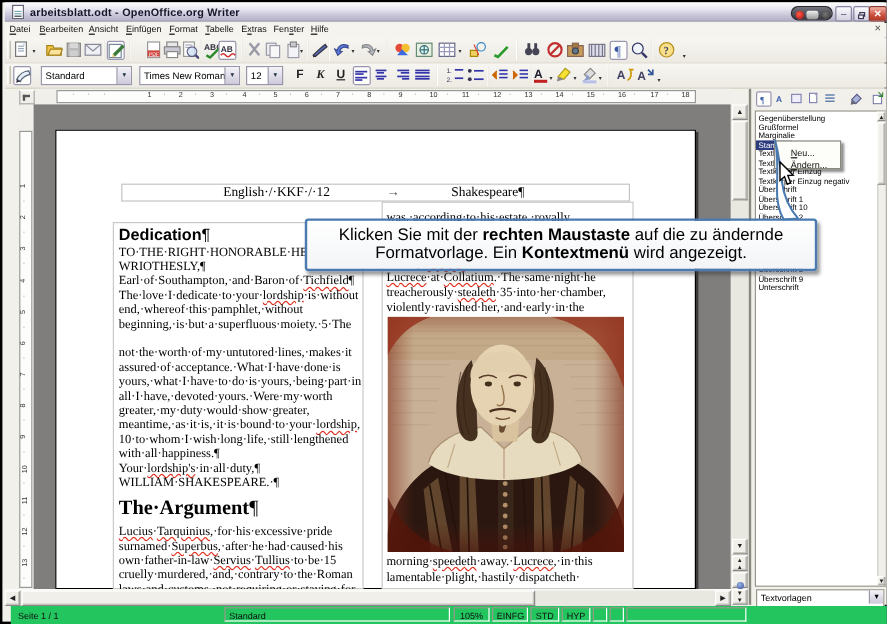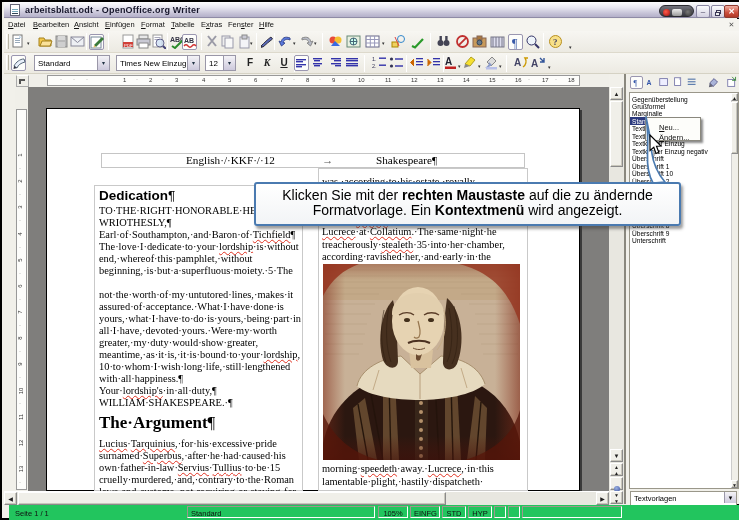--- a/index.html
+++ b/index.html
@@ -296,21 +296,21 @@
       <svg width="15" height="15" viewBox="0 0 15 15">
         <path d="M2,10 C4,6 8,3 12,3 L13,6 C9,7 6,9 5,12 Z" fill="#e8effa" stroke="#567"></path>
         <path d="M2,10 L5,12 L1.5,13 Z" fill="#334"></path>
       </svg>
     </div>
 <div class="combo" style="left:32px;top:53px;width:76px">
       <span class="t">Standard</span>
       <span class="b">▾</span>
     </div>
 <div class="combo" style="left:114px;top:53px;width:84px">
-      <span class="t">Times New Einzug</span>
+      <span class="t">Times New Roman</span>
       <span class="b">▾</span>
     </div>
 <div class="combo" style="left:203px;top:53px;width:31px">
       <span class="t">12</span>
       <span class="b">▾</span>
     </div>
 <div class="lb" style="left:240px;top:52px">F</div>
 <div class="lb" style="left:257px;top:52px;font-style:italic;font-family:'Liberation Serif',serif">K</div>
 <div class="lb" style="left:274px;top:52px;text-decoration:underline">U</div>
 <div class="sep" style="left:292px;top:53px"></div>
@@ -521,21 +521,21 @@
 <div class="dtext" style="left:71px;top:351.0px"><span class="sp">Lucius</span>·<span class="sp">Tarquinius</span>,·for·his·excessive·pride</div>
 <div class="dtext" style="left:71px;top:375.2px">own·father-in-law·<span class="sp">Servius</span>·<span class="sp">Tullius</span>·to·be·15</div>
 <div class="dtext" style="left:71px;top:387.3px">cruelly·murdered,·and,·contrary·to·the·Roman</div>
 <div class="dtext" style="left:71px;top:399.4px">laws·and·customs,·not·requiring·or·staying·for</div>
 <div class="dtext" style="left:294px;top:88.5px">was,·according·to·his·estate,·royally</div>
 <div class="dtext" style="left:294px;top:101.2px">entertained·and·lodged·by·<span class="sp">Lucrece</span>·at</div>
 <div class="dtext" style="left:294px;top:113.8px"><span class="sp">Collatium</span>.·The·same·night·he·treach-</div>
 <div class="dtext" style="left:294px;top:126.5px">erously·<span class="sp">stealeth</span>·into·her·chamber,·and</div>
 <div class="dtext" style="left:294px;top:139.1px"><span class="sp">Lucrece</span>·at·<span class="sp">Collatium</span>.·The·same·night·he</div>
 <div class="dtext" style="left:294px;top:151.8px">treacherously·<span class="sp">stealeth</span>·35·into·her·chamber,</div>
-<div class="dtext" style="left:294px;top:164.4px">according·ravished·her,·and·early·in·the</div>
+<div class="dtext" style="left:294px;top:164.4px">violently·ravished·her,·and·early·in·the</div>
 <svg style="position:absolute;left:295px;top:177px" width="197" height="196" viewBox="0 0 197 196">
 <defs>
 <linearGradient id="eL" x1="1" y1="0" x2="0" y2="0">
             <stop offset="0" stop-color="#8a3420" stop-opacity="0"></stop>
             <stop offset="1" stop-color="#7e2a18" stop-opacity=".55"></stop>
           </linearGradient>
 <linearGradient id="eR" x1="0" y1="0" x2="1" y2="0">
             <stop offset="0" stop-color="#8a3420" stop-opacity="0"></stop>
             <stop offset="1" stop-color="#7e2a18" stop-opacity=".6"></stop>
           </linearGradient>

